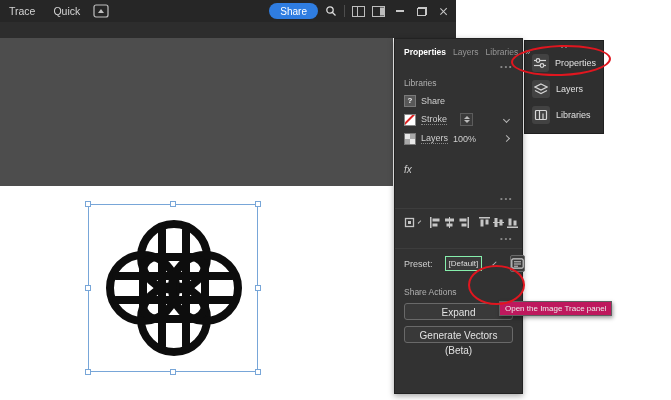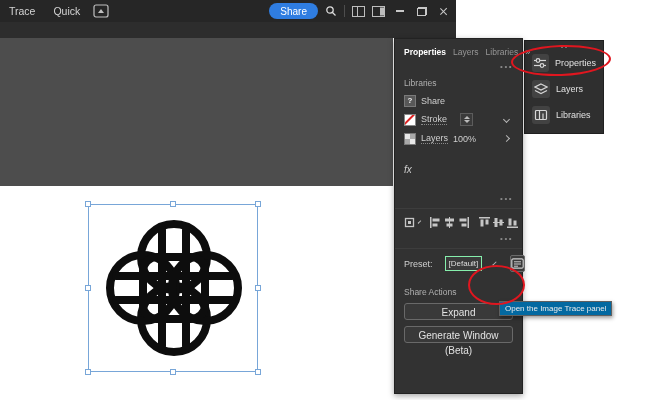--- a/index.html
+++ b/index.html
@@ -71,21 +71,21 @@
   .preset-row { display:flex; align-items:center; gap:12px; height:19px; margin-top:2px; }
   .preset-field { width:40px; height:15px; background:#3a3a3a; border:1px solid #86efac; color:#ddd;
                   font-size:8px; line-height:13px; padding:0 3px; }
   .trace-btn { width:22px; height:17px; border:1px solid #6a6a6a; background:#3a3a3a; border-radius:2px;
                display:flex; align-items:center; justify-content:center; margin-left:3px; }
   .qa-title { margin-top:14px; }
   .qa-btn { height:17px; border:1px solid #696969; background:#393939; border-radius:3px; color:#e2e2e2;
             font-size:10px; margin:3px 0; width:100%; font-family:inherit; line-height:15px; }
 
   
-  .tooltip { position:absolute; left:499px; top:301px; background:#0369a1; border:1px solid #606060;
+  .tooltip { position:absolute; left:499px; top:301px; background:#be185d; border:1px solid #606060;
              color:#ececec; font-size:8px; padding:2px 5px; white-space:nowrap;
              box-shadow:1px 2px 4px rgba(0,0,0,.4); z-index:40; }
 
   
   .dock { position:absolute; left:524px; top:40px; width:80px; height:94px; background:#2f2f2f;
           border:1px solid #202020; z-index:10; padding:2px 0; }
   .dock-grip { height:7px; display:flex; align-items:center; justify-content:center; gap:2px; }
   .dock-grip i { width:2px; height:2px; background:#8a8a8a; border-radius:50%; }
   .dock-item { display:flex; align-items:center; gap:6px; height:26px; padding:0 7px; }
   .dock-ico { width:18px; height:18px; background:#424242; border-radius:3px; display:flex; align-items:center; justify-content:center; }
@@ -271,21 +271,21 @@
             <rect x="0.8" y="0.8" width="11.4" height="9.4" rx="1.5" fill="none" stroke="#cccccc" stroke-width="1.2"></rect>
             <line x1="3" y1="3.8" x2="10" y2="3.8" stroke="#cccccc"></line>
             <line x1="3" y1="6" x2="10" y2="6" stroke="#cccccc"></line>
             <line x1="3" y1="8.2" x2="7" y2="8.2" stroke="#cccccc"></line>
           </svg>
       </span>
     </div>
 
     <div class="sec-title qa-title">Share Actions</div>
     <button class="qa-btn">Expand</button>
-    <button class="qa-btn">Generate Window (Beta)</button>
+    <button class="qa-btn">Generate Vectors (Beta)</button>
   </div>
 
   <div class="tooltip">Open the Image Trace panel</div>
 
   <div class="dock">
     <div class="dock-grip">
         <i></i>
         <i></i>
       </div>
     <div class="dock-item">

